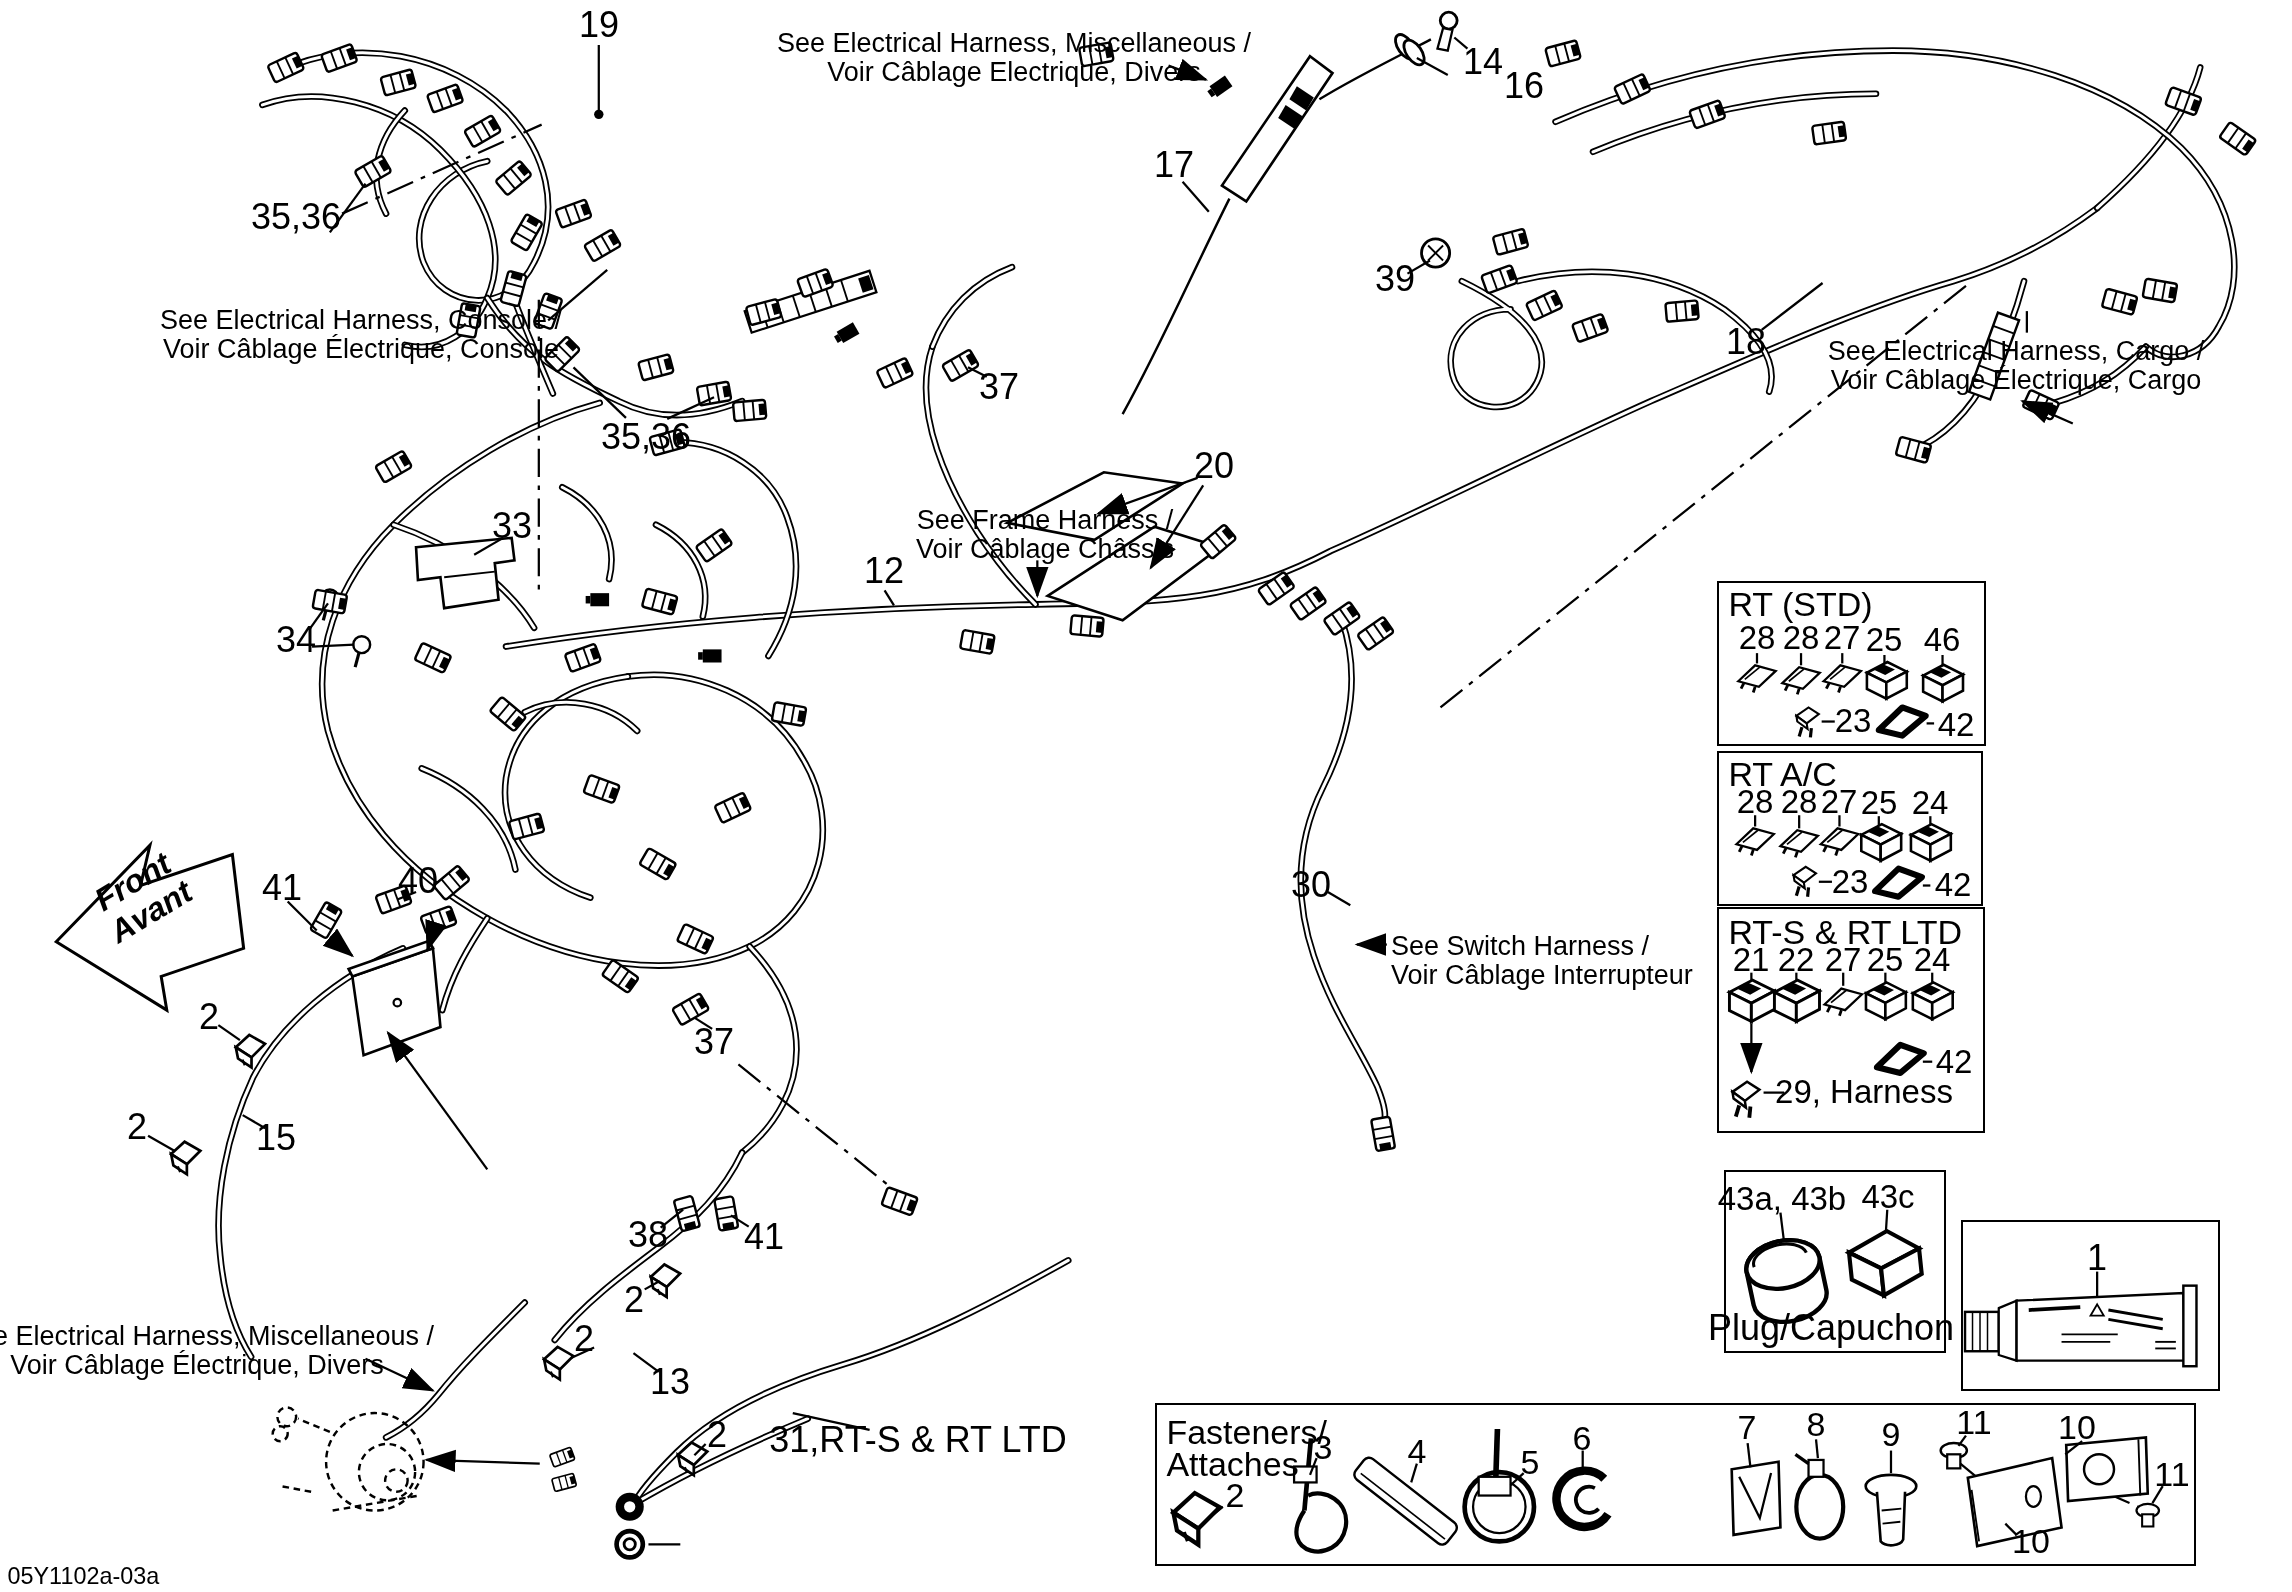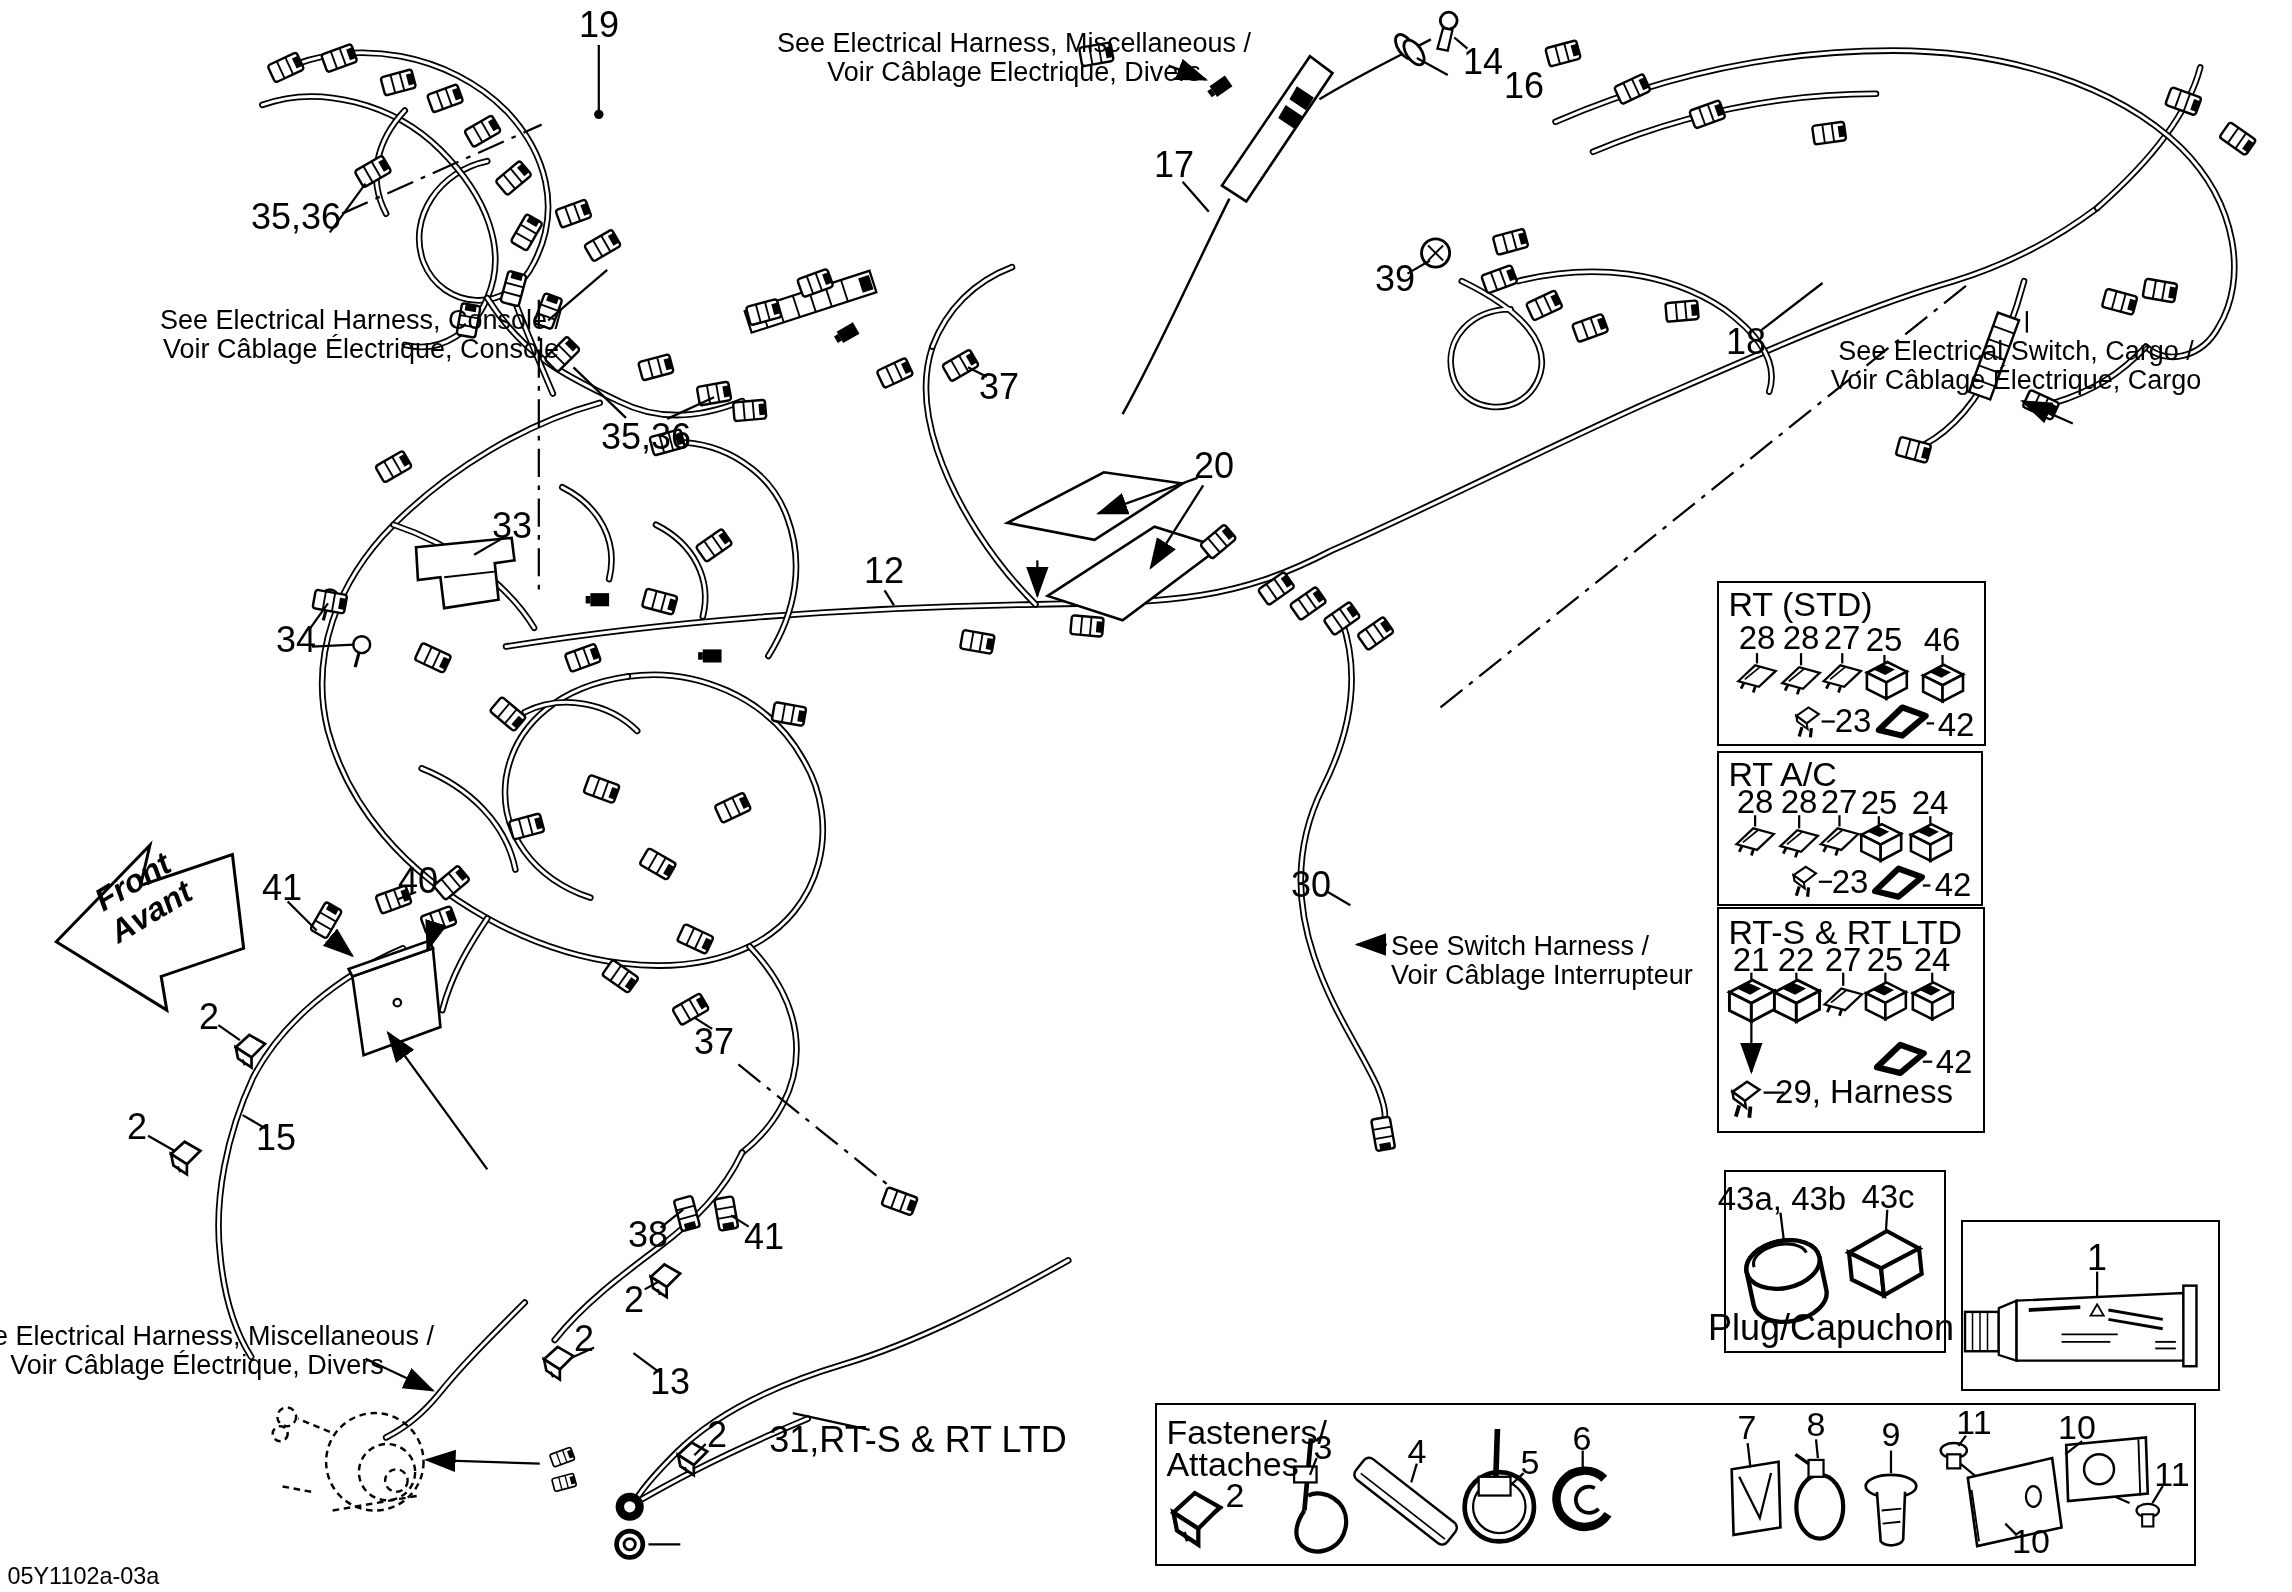--- a/index.html
+++ b/index.html
@@ -517,22 +517,26 @@
   </svg>
 
   <div class="ann" style="left:1014px;top:29px">
     <div>See Electrical Harness, Miscellaneous /</div>
     <div>Voir Câblage Electrique, Divers</div>
   </div>
   <div class="ann" style="left:361px;top:306px">
     <div>See Electrical Harness, Console /</div>
     <div>Voir Câblage Électrique, Console</div>
   </div>
+  <div class="ann" style="left:1045px;top:506px">
+    <div>See Frame Harness /</div>
+    <div>Voir Câblage Châssis</div>
+  </div>
   <div class="ann" style="left:2016px;top:337px">
-    <div>See Electrical Switch, Cargo /</div>
+    <div>See Electrical Harness, Cargo /</div>
     <div>Voir Câblage Électrique, Cargo</div>
   </div>
   <div class="ann-left" style="left:1391px;top:932px">
     <div>See Switch Harness /</div>
     <div>Voir Câblage Interrupteur</div>
   </div>
   <div class="ann" style="left:197px;top:1322px">
     <div>See Electrical Harness, Miscellaneous /</div>
     <div>Voir Câblage Électrique, Divers</div>
   </div>

